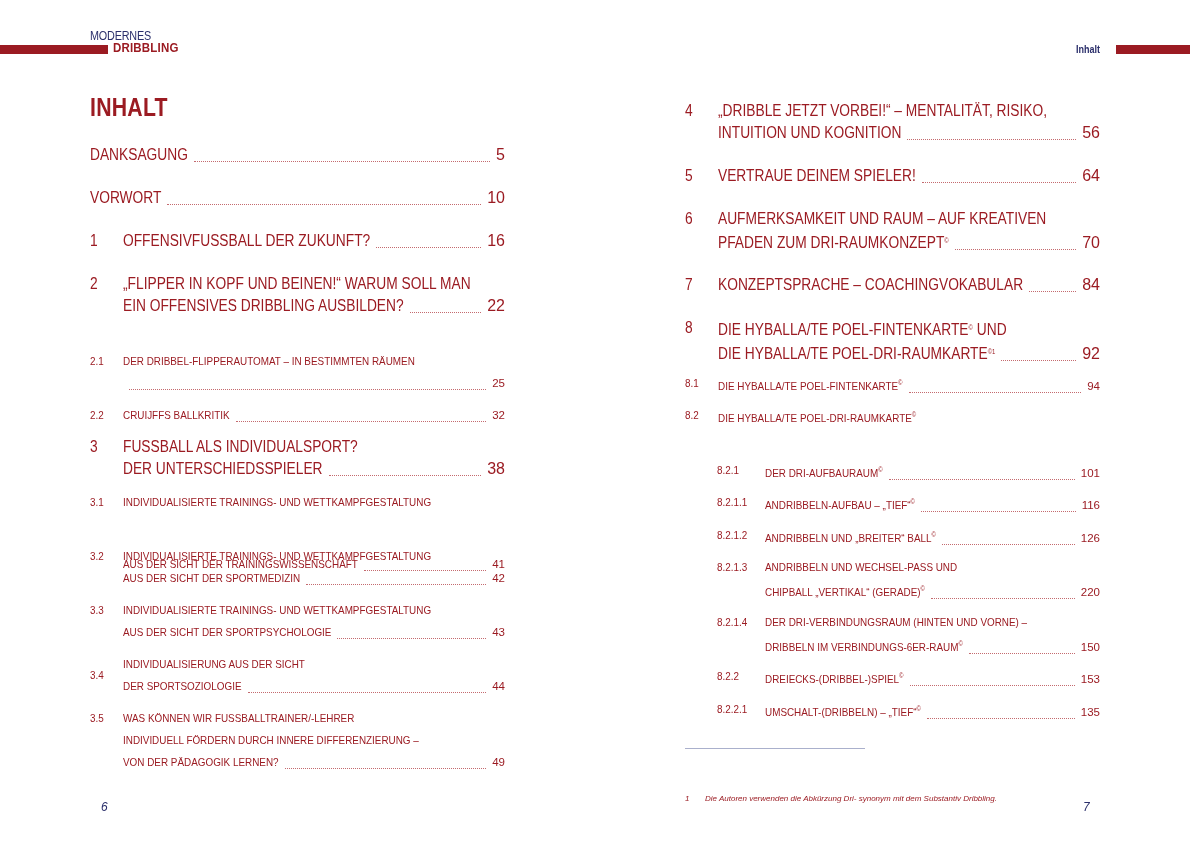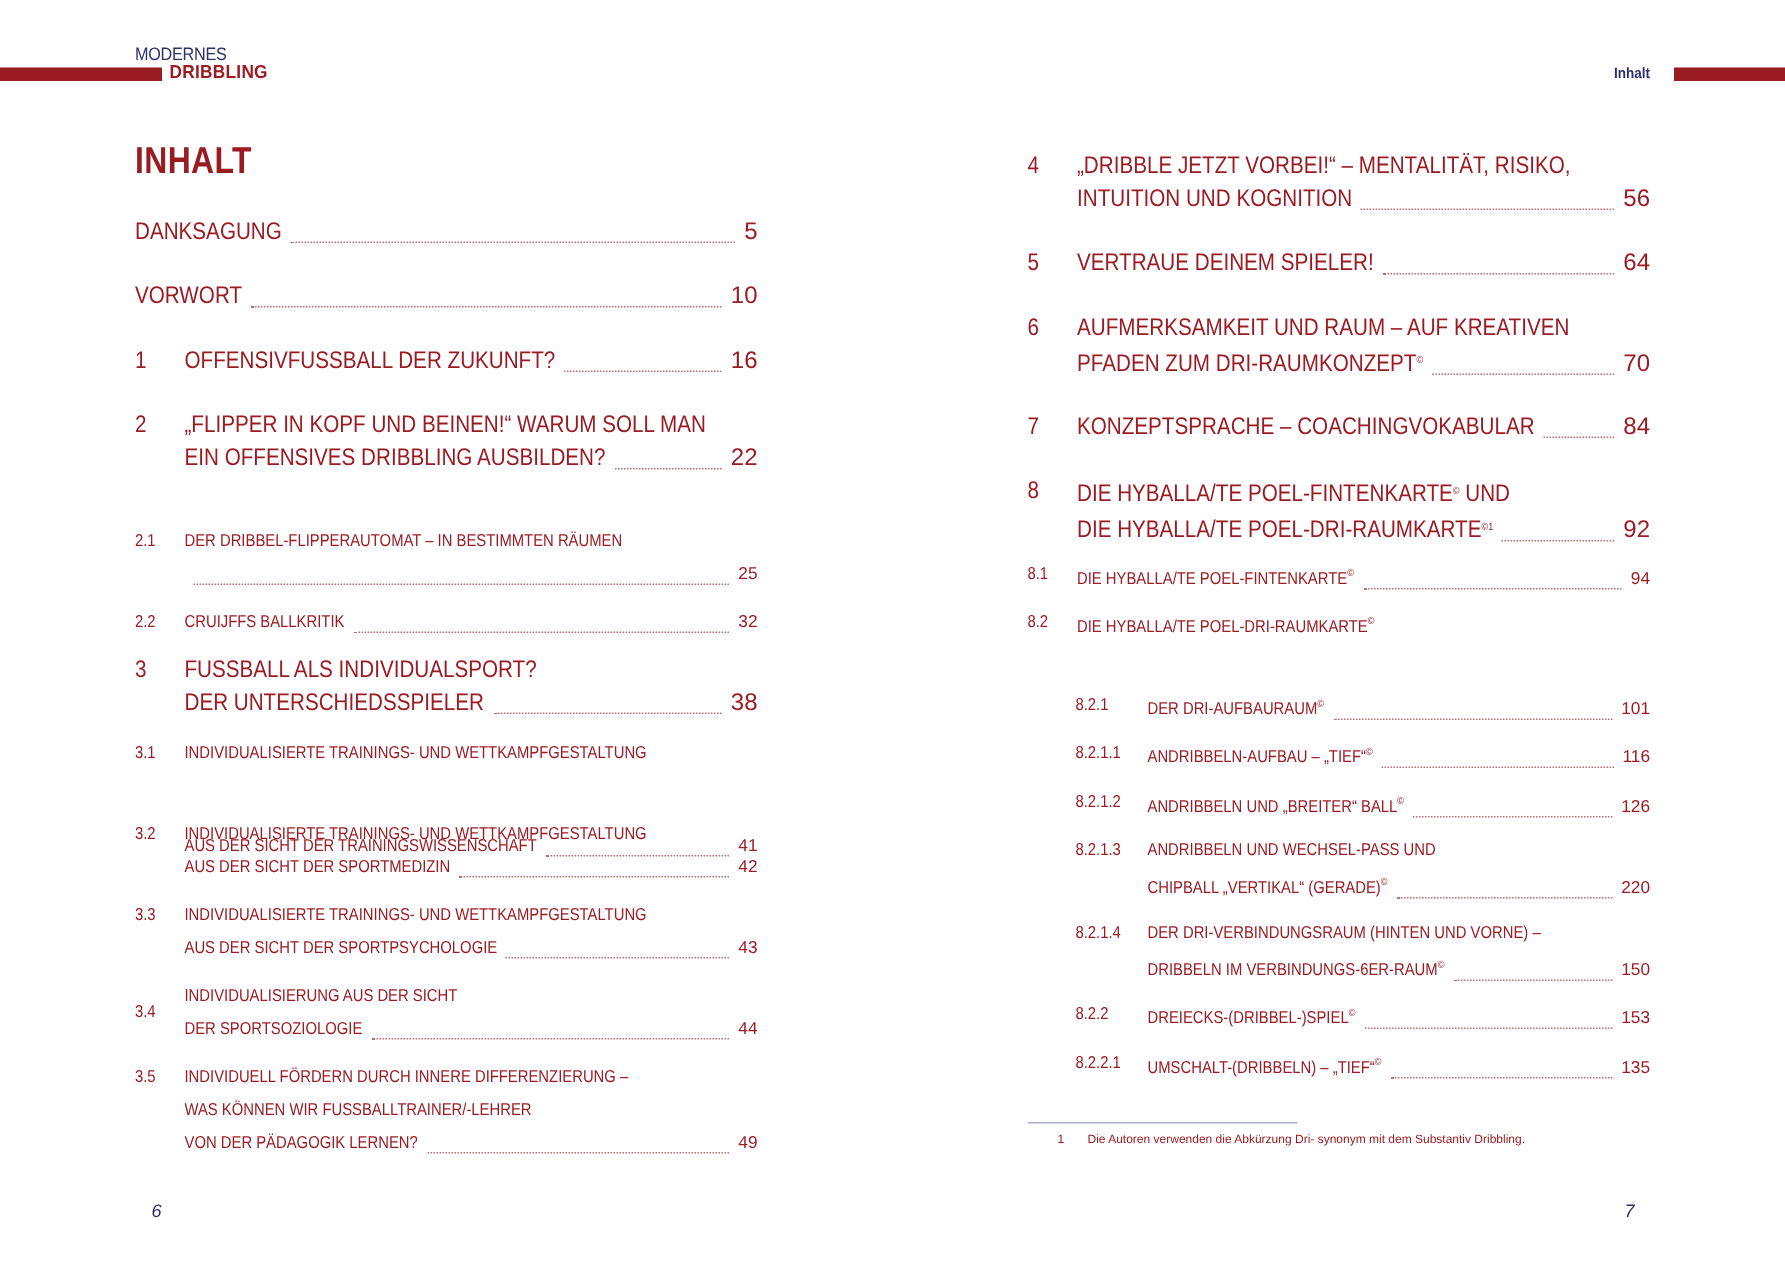--- a/index.html
+++ b/index.html
@@ -28,21 +28,21 @@
 
   .lvl1 { font-size:16px; line-height:22px; }
   .lvl1 .txt, .lvl1 .num, .lvl1 .pg { transform-origin:left; }
   .lvl2 { font-size:11.5px; line-height:22px; }
   .lvl3 { font-size:11.5px; line-height:22px; }
 
   .sq { display:inline-block; transform:scaleX(0.86); transform-origin:left; }
   sup.cr { font-size:7px; vertical-align:5px; }
 
   .footnote-rule { position:absolute; left:685px; top:748px; width:180px; height:1px; background:#aab0cc; }
-  .footnote { position:absolute; left:685px; top:755px; font-size:8px; color:#9b1b22;margin-left:20px; }
+  .footnote { position:absolute; left:685px; top:794px; font-size:8px; font-style:italic; color:#9b1b22; }
   .footnote .fn-num { display:inline-block; width:20px; }
 
   .folio { position:absolute; top:800px; font-size:12px; font-style:italic; color:#2b2f6b; }
 </style>
 </head>
 <body>
 
 <div class="hdr-bar-left"></div>
 <div class="brand-top">MODERNES</div>
 <div class="brand-bottom">DRIBBLING</div>
@@ -180,24 +180,24 @@
           <span class="txt" style="width: 118.532px;"><span class="sq">DER SPORTSOZIOLOGIE</span></span>
           <span class="dots"></span>
           <span class="pg">44</span>
         </div>
       </div>
     </div>
     <div class="entry lvl2" style="left: 90px; top: 707px; width: 415px;">
       <div class="num" style="width: 33px;"><span class="sq">3.5</span></div>
       <div class="body">
         <div class="line">
+          <span class="txt" style="width: 231.353px;"><span class="sq">WAS KÖNNEN WIR FUSSBALLTRAINER/-LEHRER</span></span>
+        </div>
+        <div class="line">
           <span class="txt" style="width: 295.813px;"><span class="sq">INDIVIDUELL FÖRDERN DURCH INNERE DIFFERENZIERUNG –</span></span>
-        </div>
-        <div class="line">
-          <span class="txt" style="width: 231.353px;"><span class="sq">WAS KÖNNEN WIR FUSSBALLTRAINER/-LEHRER</span></span>
         </div>
         <div class="line">
           <span class="txt" style="width: 155.539px;"><span class="sq">VON DER PÄDAGOGIK LERNEN?</span></span>
           <span class="dots"></span>
           <span class="pg">49</span>
         </div>
       </div>
     </div>
   </div>
 

